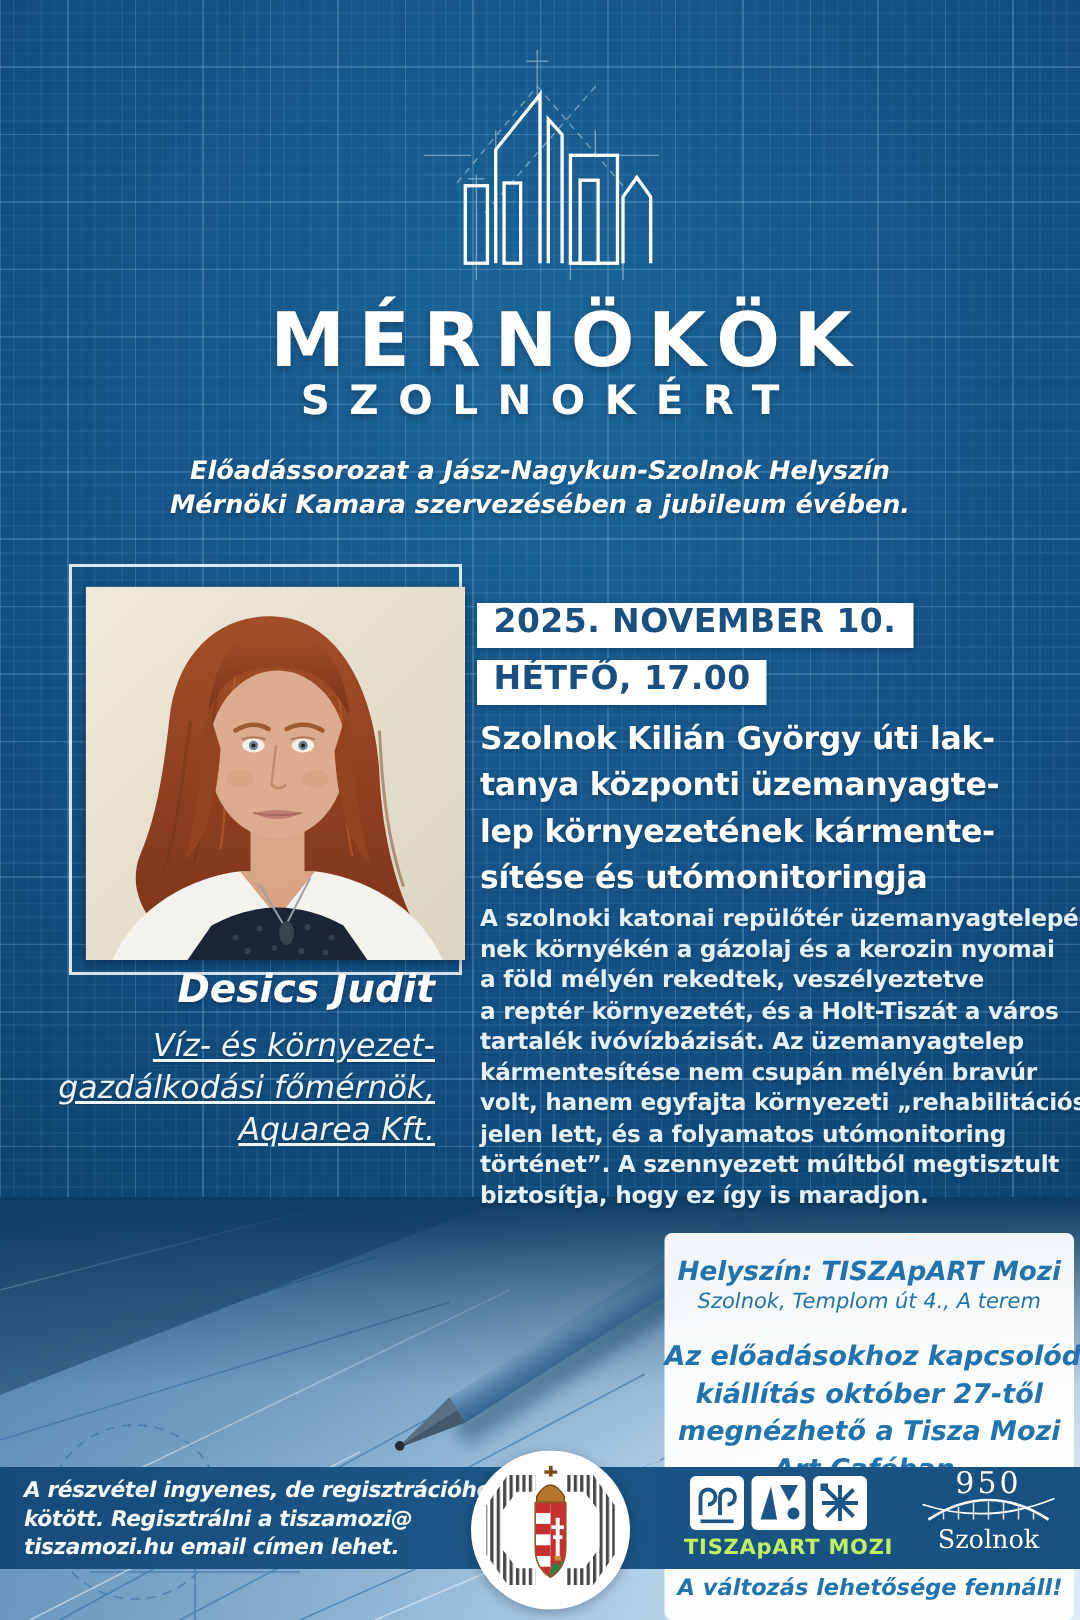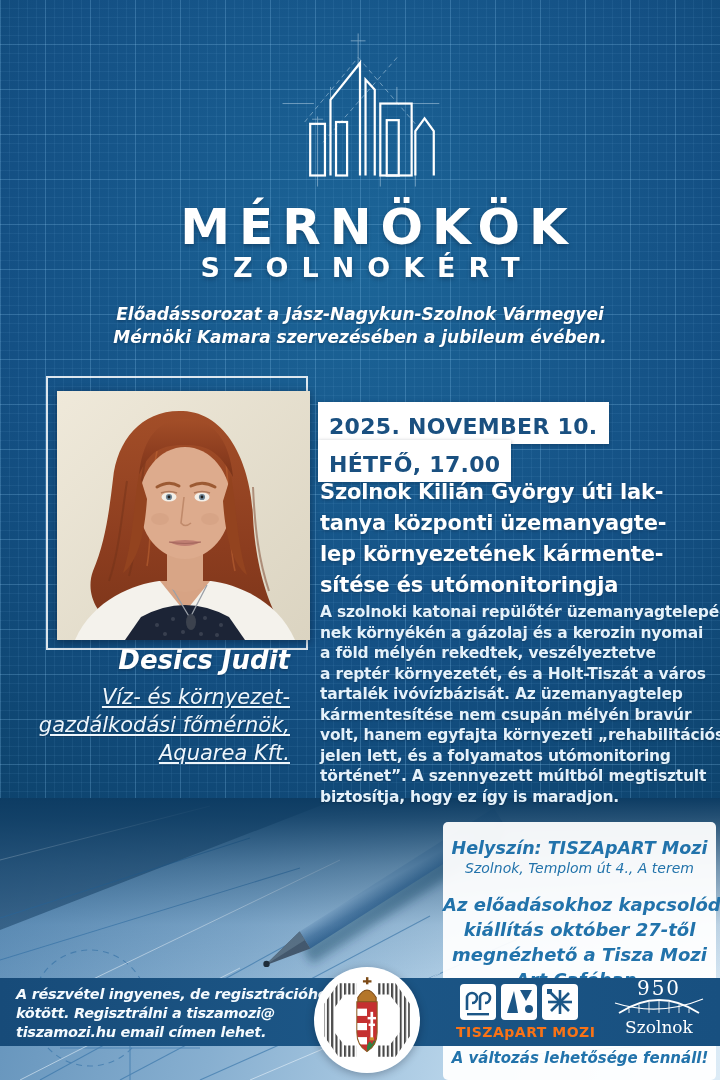--- a/index.html
+++ b/index.html
@@ -35,21 +35,21 @@
 
   
   .photo-frame{left:46px;top:376px;width:258px;height:270px;z-index:1;
     border:2px solid rgba(255,255,255,.85);}
   .photo{left:57px;top:391px;width:253px;height:249px;z-index:2;overflow:hidden;
     box-shadow:0 2px 8px rgba(0,15,35,.45);}
   .photo svg{display:block;}
 
   
   .badge{z-index:3;background:#fff;color:#1a5080;font-weight:bold;
-    padding:12px 11px 5px 11px;font-size:22px;letter-spacing:.3px;
+    padding:0 11px 5px 11px;font-size:22px;letter-spacing:.3px;
     box-shadow:0 1px 4px rgba(0,20,40,.3);}
   .badge-date{left:318px;top:402px;}
   .badge-time{left:318px;top:440px;}
   .talk-title{left:320px;top:477px;width:396px;z-index:3;color:#fff;
     font-size:21px;font-weight:bold;letter-spacing:-.2px;line-height:31px;
     text-shadow:0 1px 3px rgba(0,20,40,.35);}
   .abstract{left:320px;top:602px;width:396px;z-index:3;color:#e4f1fa;
     font-size:15.5px;font-weight:600;letter-spacing:-.2px;line-height:20.5px;
     text-shadow:0 1px 2px rgba(0,20,40,.3);}
 
@@ -78,21 +78,21 @@
   
   .footer-bar{left:0;top:978px;width:720px;height:68px;z-index:3;
     background:linear-gradient(90deg,#174b79 0%,#1c5686 45%,#185080 100%);}
   .registration{left:16px;top:985px;width:310px;z-index:4;color:#f4fafe;
     font-size:14.5px;font-style:italic;font-weight:600;letter-spacing:-.3px;line-height:19px;}
   .mmk{left:314px;top:967px;width:106px;height:106px;z-index:5;border-radius:50%;
     box-shadow:0 2px 8px rgba(0,10,25,.3);}
   .tiszapart{left:456px;top:984px;width:126px;z-index:4;text-align:center;}
   .tp-squares{display:flex;gap:5px;justify-content:center;}
   .tp-sq{width:36px;height:36px;background:#fff;border-radius:4px;}
-  .tp-label{margin-top:4px;color:#f97316;font-size:14px;font-weight:bold;letter-spacing:.5px;}
+  .tp-label{margin-top:4px;color:#bef264;font-size:14px;font-weight:bold;letter-spacing:.5px;}
   .szolnok950{left:600px;top:979px;width:118px;z-index:4;text-align:center;color:#fff;
     font-family:"DejaVu Serif","Liberation Serif",serif;}
   .sz-950{font-size:20px;letter-spacing:2px;line-height:18px;}
   .sz-bridge{margin:-2px auto 0 auto;display:block;}
   .sz-name{font-size:17px;line-height:24px;}
   .tagline{left:450px;top:1049px;width:260px;z-index:4;text-align:center;color:#2273ab;
     font-size:15px;font-weight:bold;font-style:italic;}
 </style>
 </head>
 <body>
@@ -123,21 +123,21 @@
     <path d="M96,156 L96,52 L106,63 L106,156"></path>
     <rect x="112" y="78" width="34" height="78"></rect>
     <rect x="119" y="96" width="13" height="60"></rect>
     <path d="M150,156 L150,108 L160,94 L170,108 L170,156"></path>
   </g>
 </svg>
 
 <div class="abs series-title-1 nowrap">MÉRNÖKÖK</div>
 <div class="abs series-title-2 nowrap">SZOLNOKÉRT</div>
 <div class="abs subtitle">
-  <div class="nowrap">Előadássorozat a Jász-Nagykun-Szolnok Vármegyei</div>
+  <div class="nowrap">Előadássorozat a Jász-Nagykun-Szolnok Helyszín</div>
   <div class="nowrap">Mérnöki Kamara szervezésében a jubileum évében.</div>
 </div>
 
 <div class="abs photo-frame"></div>
 <div class="abs photo">
   <svg width="253" height="249" viewBox="0 0 253 249">
     <defs>
       <linearGradient id="wall" x1="0" y1="0" x2="1" y2="1">
         <stop offset="0" stop-color="#efe9da"></stop>
           <stop offset="1" stop-color="#dbd4c1"></stop>

